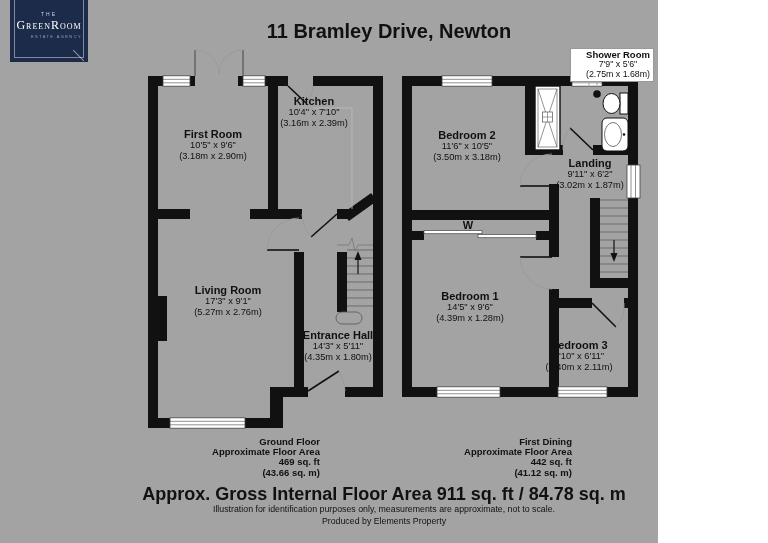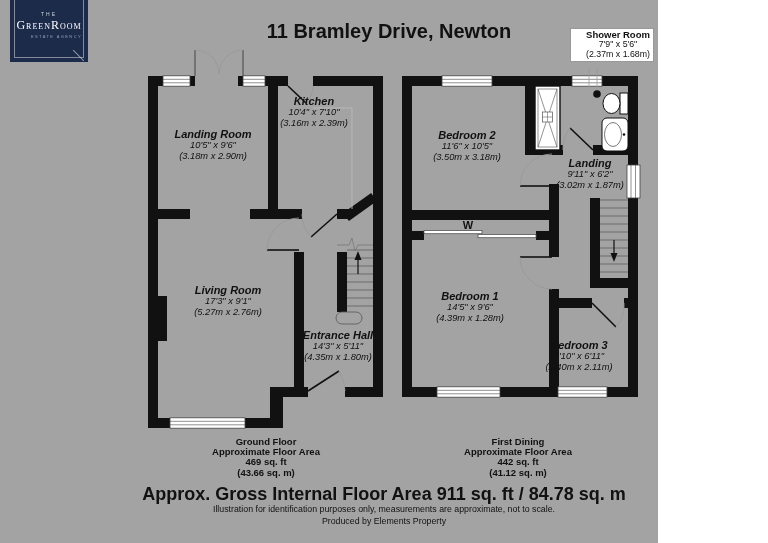--- a/index.html
+++ b/index.html
@@ -15,29 +15,29 @@
   .logo-name{position:absolute;left:0;right:0;top:18px;text-align:center;
              font-family:"Liberation Serif",serif;font-variant:small-caps;
              font-size:12px;letter-spacing:1px;color:#ffffff;}
   .logo-tag{position:absolute;left:0;right:6px;top:34px;text-align:right;
             font-size:4px;letter-spacing:1.4px;color:#93a0b6;}
   .logo-diag{position:absolute;right:2px;bottom:6px;width:15px;height:0;
              border-top:1px solid rgba(255,255,255,.5);transform:rotate(45deg);}
   
   .title{position:absolute;top:20px;left:389px;transform:translateX(-50%);
          font-size:20px;font-weight:bold;white-space:nowrap;}
-  .rlabel{position:absolute;transform:translateX(-50%);text-align:center;white-space:nowrap;z-index:3;font-style:italic;}
+  .rlabel{position:absolute;transform:translateX(-50%);text-align:center;white-space:nowrap;z-index:3;}
   .rname{display:block;font-size:11px;font-weight:bold;line-height:11px;}
   .rdim{display:block;font-size:9.3px;line-height:10.5px;}
   .wlabel{position:absolute;transform:translateX(-50%);font-size:11px;font-weight:bold;z-index:3;}
-  .srbox{position:absolute;left:570px;top:28px;width:70px;background:#fff;
+  .srbox{position:absolute;left:570px;top:48px;width:70px;background:#fff;
          border:1px solid #999;text-align:center;padding:1px 0 2px 12px;z-index:3;}
   .srbox .rname{font-size:9.5px;line-height:10px;}
   .srbox .rdim{font-size:8.8px;line-height:9.5px;}
-  .caption{position:absolute;transform:translateX(-50%);text-align:center;
+  .caption{position:absolute;transform:translateX(-50%);text-align:right;
            font-size:9.5px;font-weight:bold;line-height:10.2px;white-space:nowrap;}
   .caption span{display:block;}
   .foot-bold{position:absolute;top:484px;left:384px;transform:translateX(-50%);
              font-size:18px;font-weight:bold;white-space:nowrap;}
   .foot-small{position:absolute;left:384px;transform:translateX(-50%);
               font-size:8.8px;white-space:nowrap;text-align:right;}
 </style>
 </head>
 <body>
 
@@ -258,21 +258,21 @@
 
       <g>
         <line x1="589" y1="68" x2="589" y2="87" stroke="#999" stroke-width="0.8"></line>
         <line x1="597" y1="68" x2="597" y2="89" stroke="#999" stroke-width="0.8"></line>
         <circle cx="597" cy="94" r="3.8" fill="#111"></circle>
       </g>
     </g>
   </svg>
 
   <div class="rlabel" style="left:213px;top:129px">
-    <span class="rname">Landing Room</span>
+    <span class="rname">First Room</span>
     <span class="rdim">10'5" x 9'6"</span>
     <span class="rdim">(3.18m x 2.90m)</span>
   </div>
   <div class="rlabel" style="left:314px;top:96px">
     <span class="rname">Kitchen</span>
     <span class="rdim">10'4" x 7'10"</span>
     <span class="rdim">(3.16m x 2.39m)</span>
   </div>
   <div class="rlabel" style="left:228px;top:285px">
     <span class="rname">Living Room</span>
@@ -286,21 +286,21 @@
   </div>
 
   <div class="rlabel" style="left:467px;top:130px">
     <span class="rname">Bedroom 2</span>
     <span class="rdim">11'6" x 10'5"</span>
     <span class="rdim">(3.50m x 3.18m)</span>
   </div>
   <div class="srbox">
     <span class="rname">Shower Room</span>
     <span class="rdim">7'9" x 5'6"</span>
-    <span class="rdim">(2.37m x 1.68m)</span>
+    <span class="rdim">(2.75m x 1.68m)</span>
   </div>
   <div class="rlabel" style="left:590px;top:158px">
     <span class="rname">Landing</span>
     <span class="rdim">9'11" x 6'2"</span>
     <span class="rdim">(3.02m x 1.87m)</span>
   </div>
   <div class="rlabel" style="left:470px;top:291px">
     <span class="rname">Bedroom 1</span>
     <span class="rdim">14'5" x 9'6"</span>
     <span class="rdim">(4.39m x 1.28m)</span>

